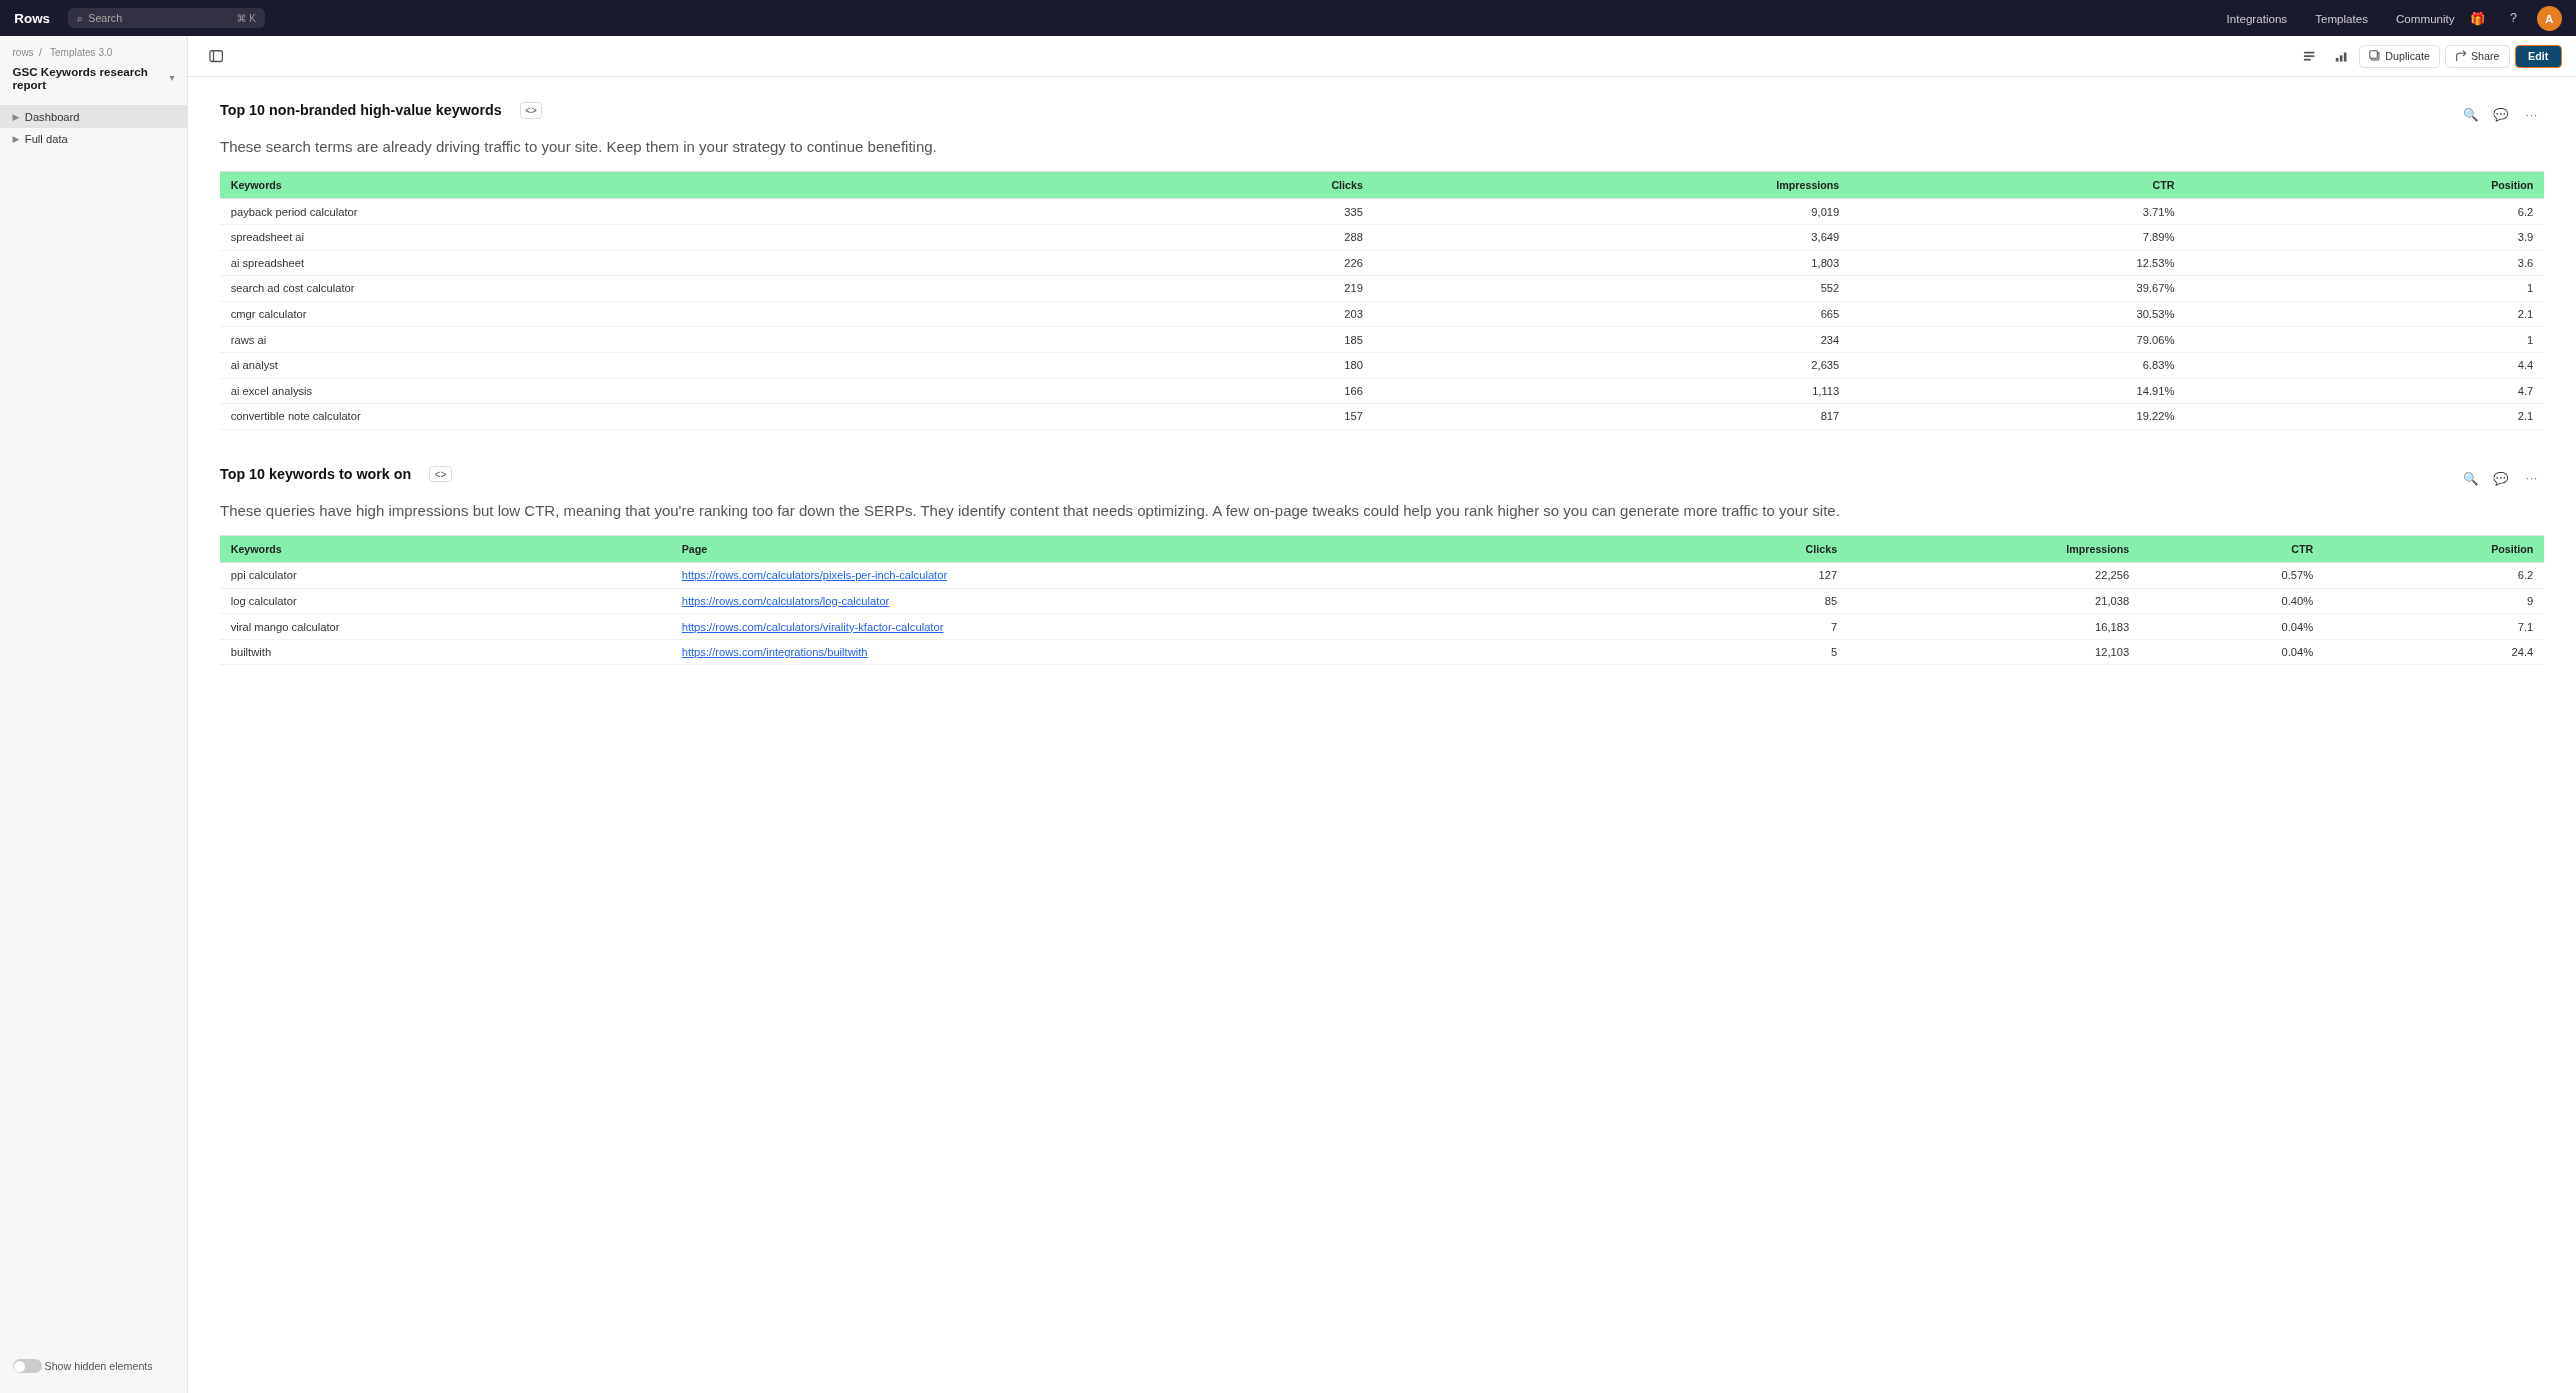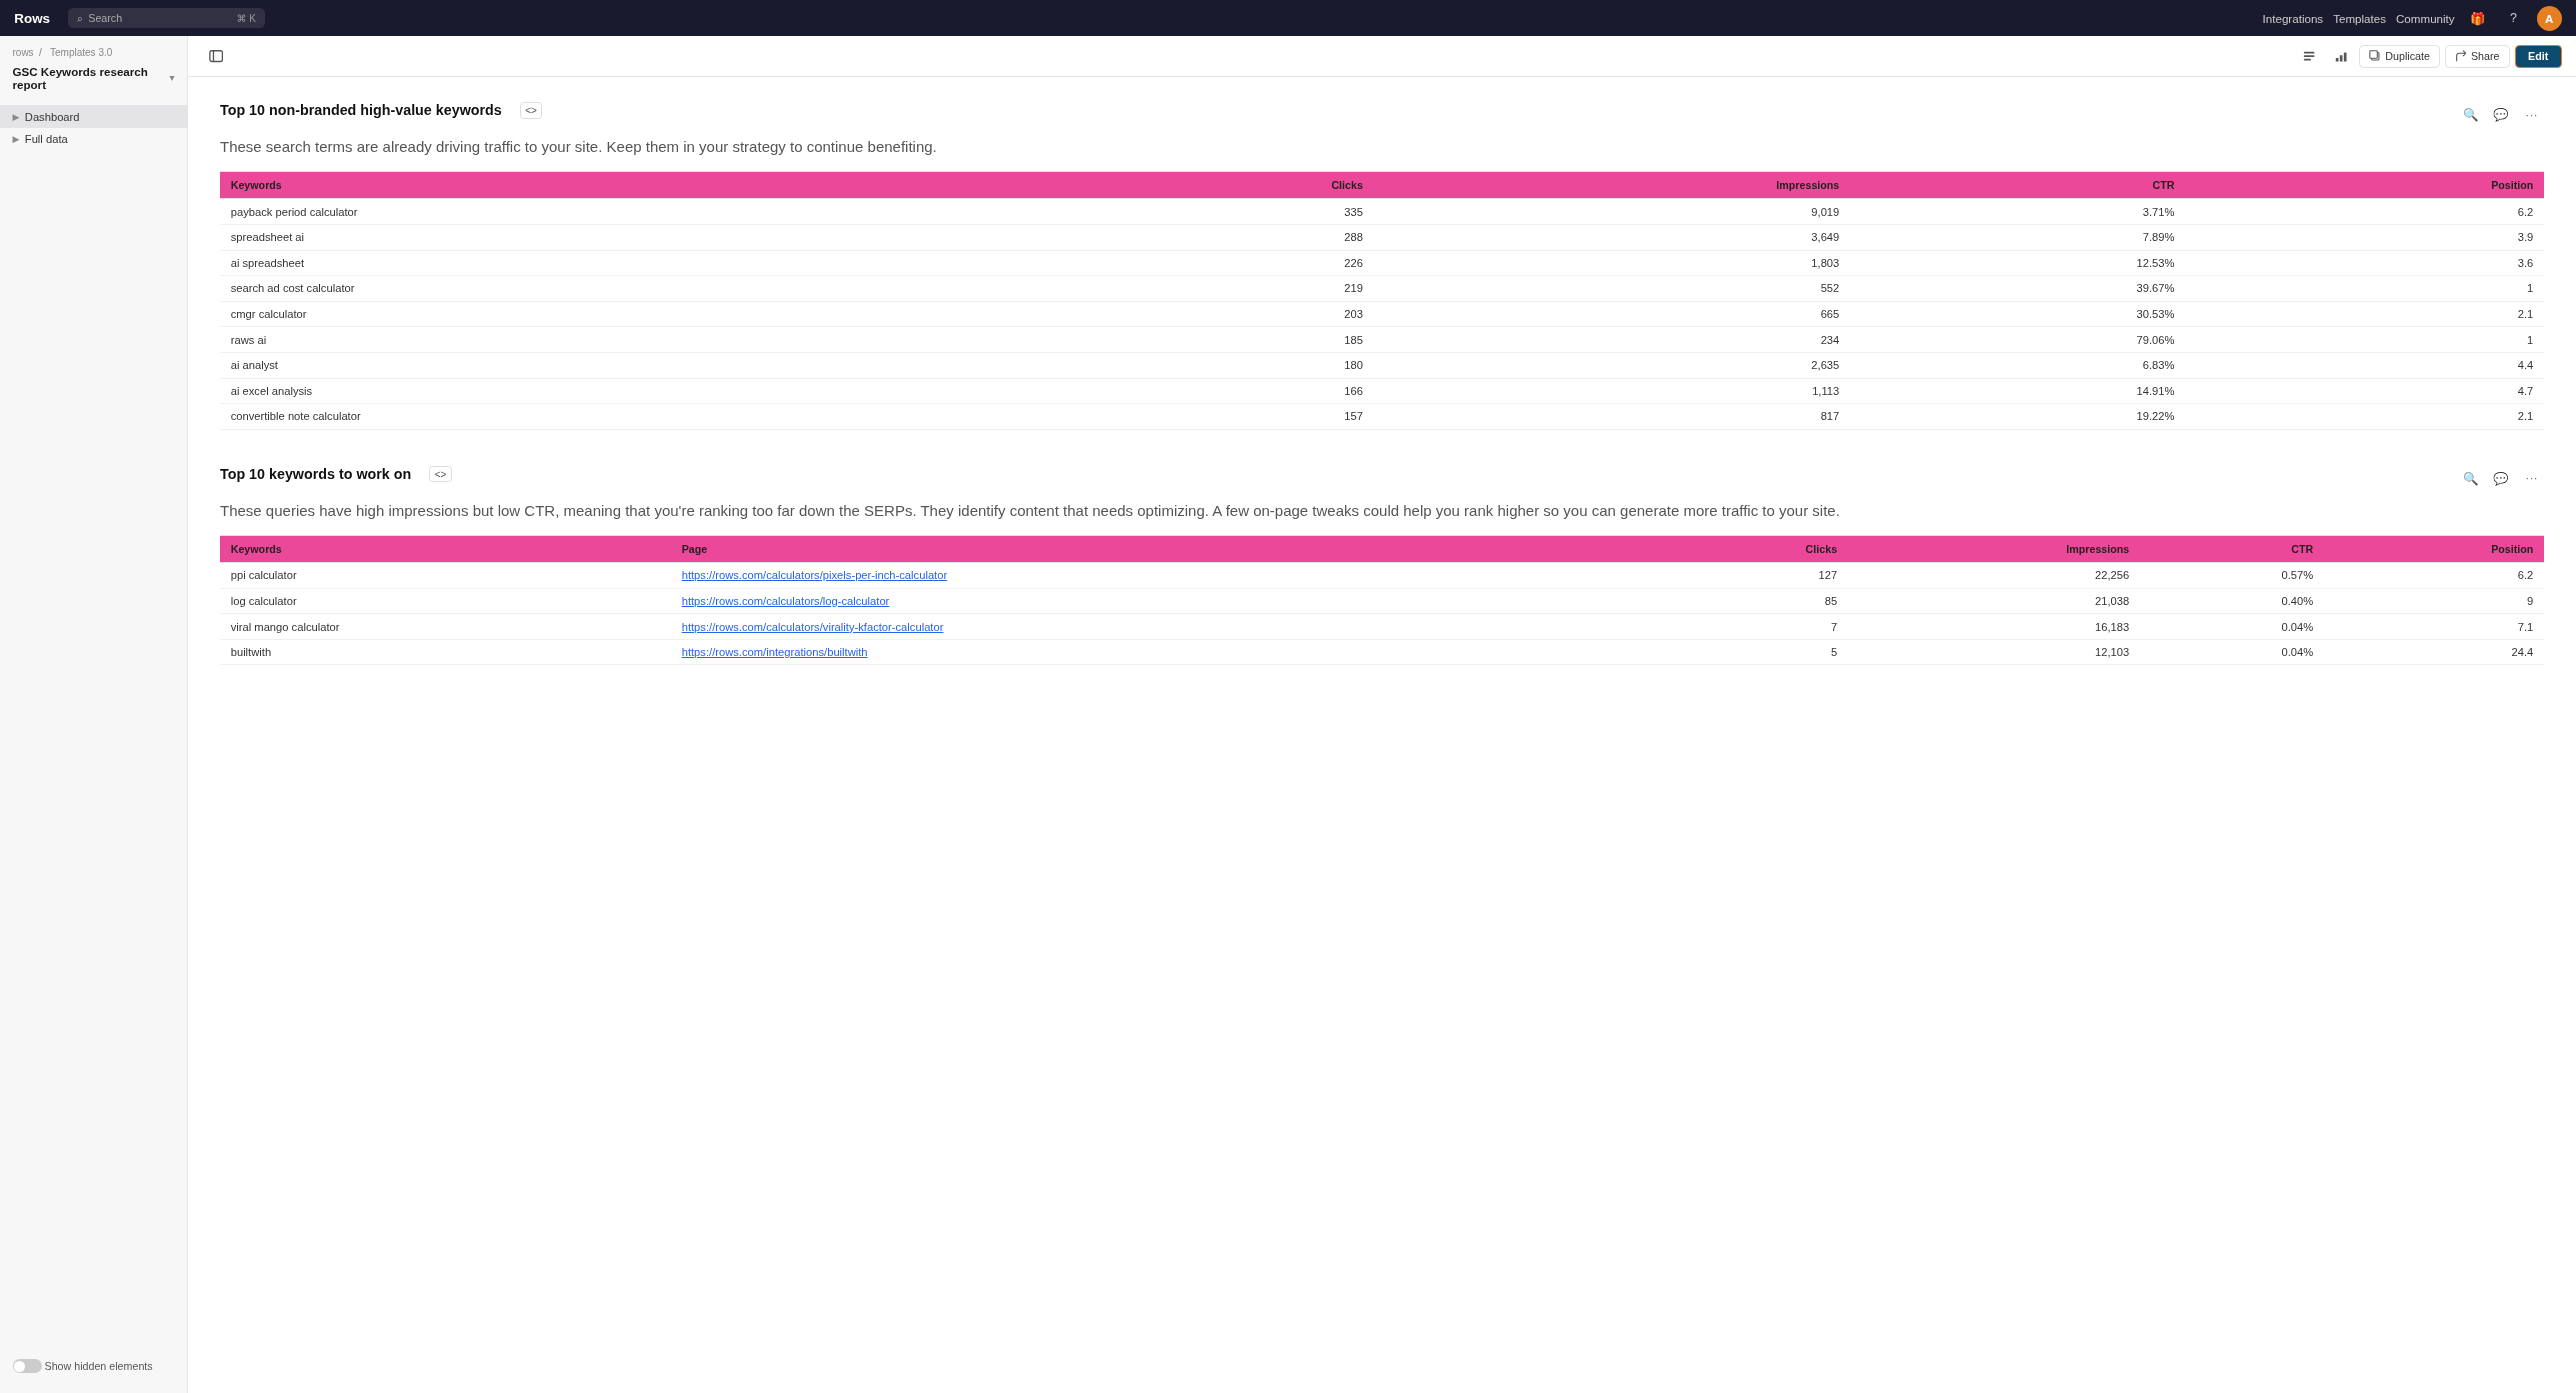--- a/index.html
+++ b/index.html
@@ -30,21 +30,21 @@
       gap: 5.4px;
       color: #aaa;
       font-size: 10.7px;
       flex: 1;
       max-width: 197px;
     }
     .nav-spacer { flex: 1; }
     .nav-links {
       display: flex;
       align-items: flex-end;
-      gap: 10px;
+      gap: 28px;
       color: #ccc;
       font-size: 11.6px;
     }
     .nav-link { cursor: pointer; color: #ccc; }
     .nav-icon-btn {
       width: 25px; height: 25px;
       display: flex; align-items: center; justify-content: center;
       cursor: pointer; color: #ccc; border-radius: 50%;
       font-size: 12.5px;
     }
@@ -234,21 +234,21 @@
       border-collapse: collapse;
       font-size: 11.2px;
     }
     .data-table th {
       text-align: left;
       padding: 7.2px 10.7px;
       border-bottom: 1.8px solid #e0e0e0;
       border-top: 0.9px solid #e0e0e0;
       font-weight: 600;
       color: #222;
-      background: #ec4899;
+      background: #86efac;
       font-size: 10.7px;
     }
     .data-table th.num { text-align: right; }
     .data-table td {
       padding: 6.3px 10.7px;
       border-bottom: 0.9px solid #f0f0f0;
       color: #333;
     }
     .data-table td.num { text-align: right; }
     .data-table a {

